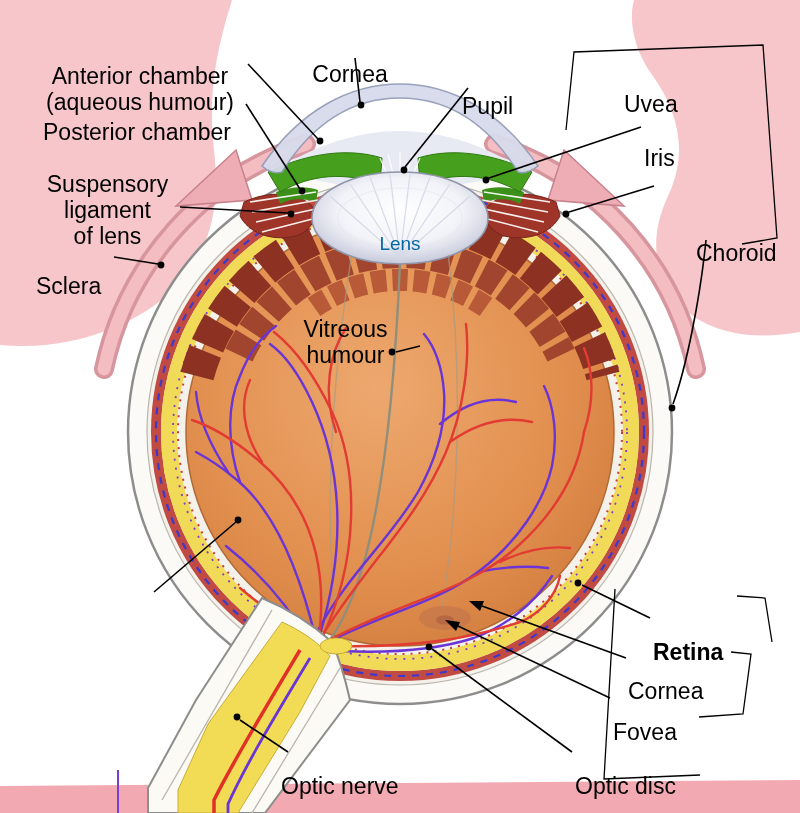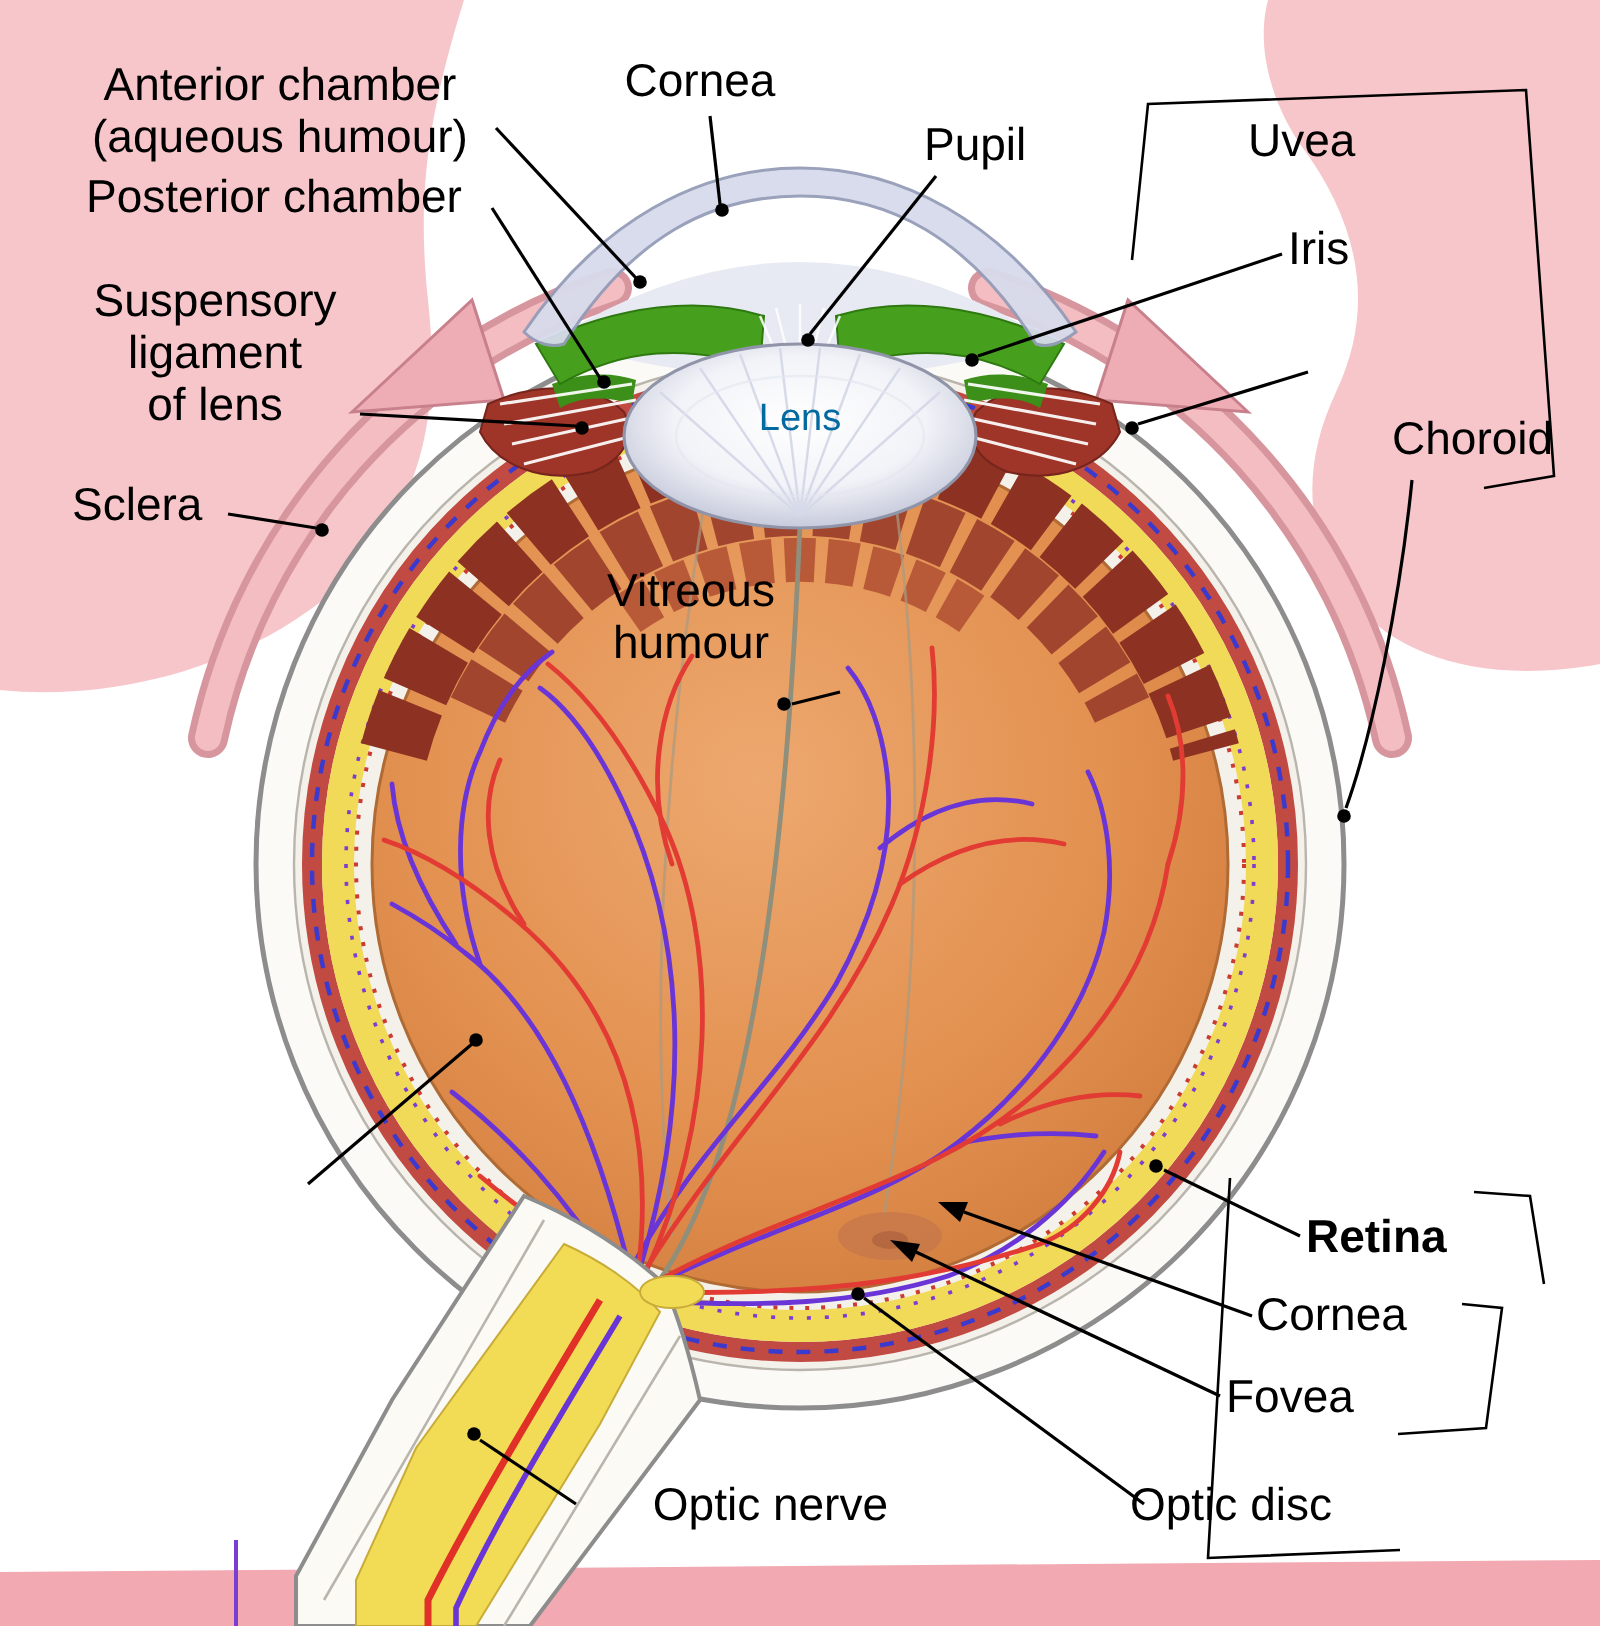--- a/index.html
+++ b/index.html
@@ -4,21 +4,21 @@
 <style>
   html,body{margin:0;padding:0;background:#ffffff;}
   .canvas{
     position:relative;width:800px;height:813px;overflow:hidden;
     background:#ffffff;
     font-family:"Liberation Sans","DejaVu Sans",sans-serif;
   }
   .canvas svg{position:absolute;left:0;top:0;}
   .label{
     position:absolute;color:#000;font-size:23px;line-height:1.12;
-    white-space:pre-line;pointer-events:none;
+    white-space:pre-line;pointer-events:none;margin-top:34px;
   }
   .center{text-align:center;}
   .label-lens{color:#0369a1;font-size:19px;}
   .hyaloid-box{
     position:absolute;left:420px;top:306px;width:100px;height:55px;
     border:1px solid #666;display:flex;align-items:center;justify-content:center;
     font-size:19px;line-height:1.18;text-align:center;white-space:pre-line;color:#000;
     pointer-events:none;
   }
 </style>
@@ -226,16 +226,16 @@
 <div class="label center" style="left:25px;top:138px;width:165px;">Suspensory
 ligament
 of lens</div>
 <div class="label" style="left:36px;top:240px;width:90px;">Sclera</div>
 <div class="label center label-lens" style="left:362px;top:199px;width:76px;">Lens</div>
 <div class="label center" style="left:268px;top:283px;width:155px;">Vitreous
 humour</div>
 <div class="label" style="left:653px;top:606px;width:90px;font-weight:bold;">Retina</div>
 <div class="label" style="left:628px;top:645px;width:95px;">Cornea</div>
 <div class="label" style="left:613px;top:686px;width:85px;">Fovea</div>
-<div class="label" style="left:553px;top:740px;width:125px;text-align:center;">Optic disc</div>
-<div class="label" style="left:304px;top:740px;width:140px;text-align:right;">Optic nerve</div>
+<div class="label" style="left:575px;top:740px;width:125px;">Optic disc</div>
+<div class="label" style="left:281px;top:740px;width:140px;">Optic nerve</div>
 
 </div>
 
 </body></html>

